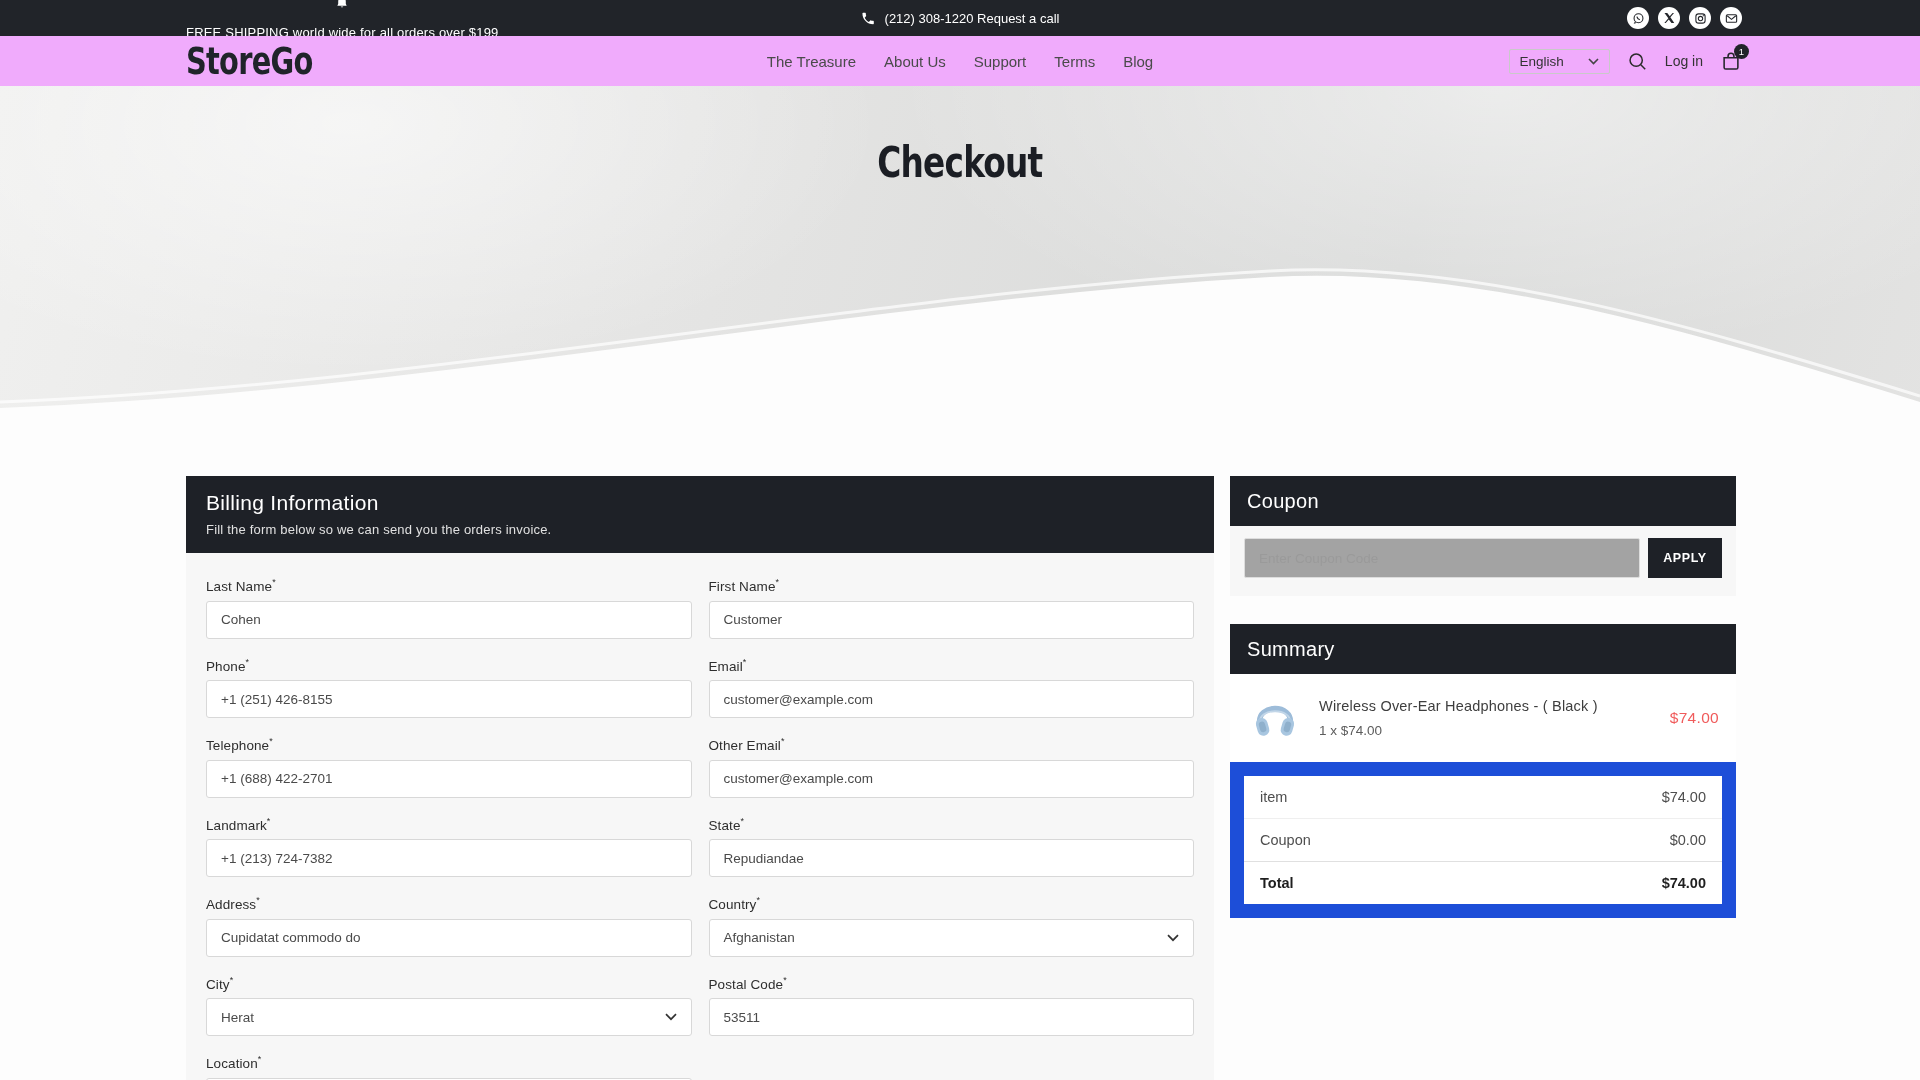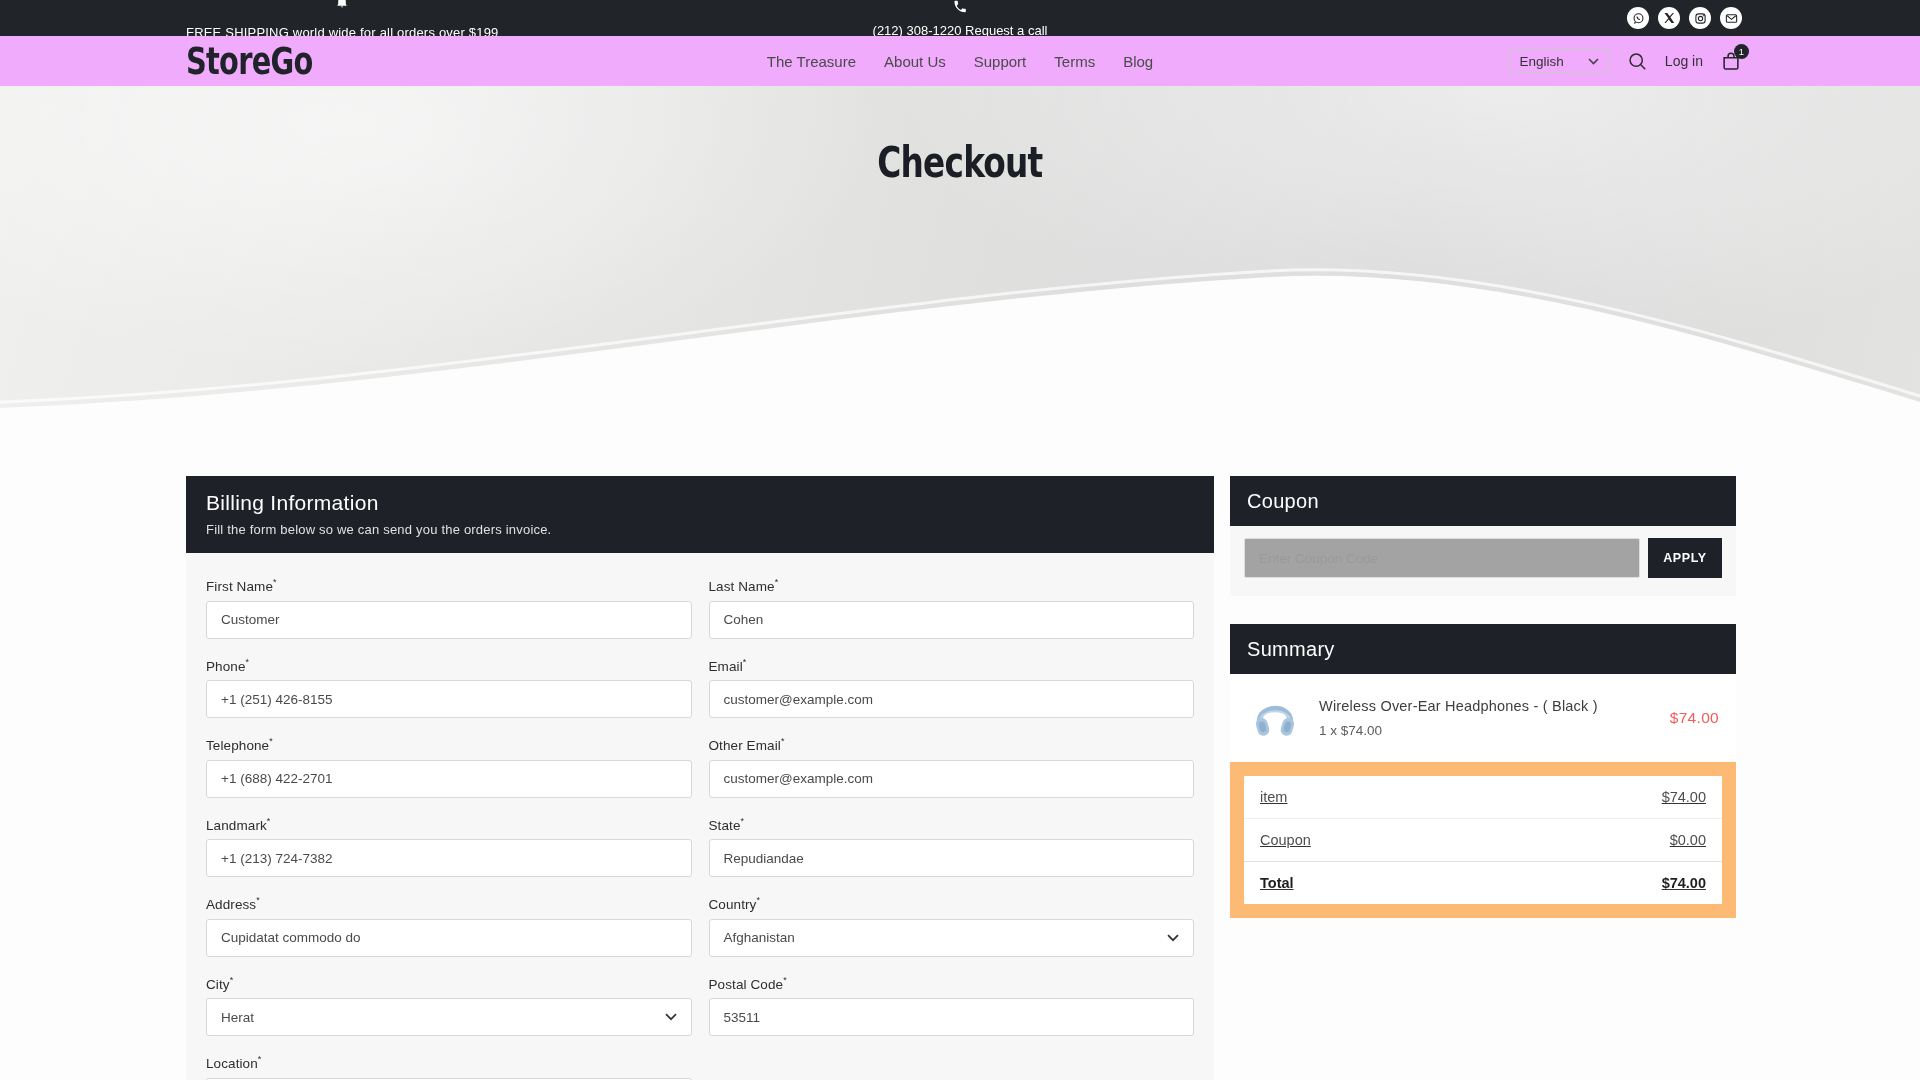--- a/index.html
+++ b/index.html
@@ -2,21 +2,21 @@
 <html><head>
 <meta charset="utf-8">
 <style>
   * { margin:0; padding:0; box-sizing:border-box; }
   html,body { width:1920px; height:1080px; overflow:hidden; }
   body { font-family:"Liberation Sans","DejaVu Sans",sans-serif; background:#fdfdfd; color:#333; }
 
   
   .topbar { height:36px; background:#212429; color:#fff; display:flex; align-items:center; position:relative; font-size:13px; }
   .topbar-left { display:flex; align-items:center; gap:14px; margin-left:186px; letter-spacing:.2px;flex-direction:column; }
-  .topbar-center { position:absolute; left:50%; transform:translateX(-50%); display:flex; align-items:center; gap:9px; cursor:pointer;flex-direction:column; }
+  .topbar-center { position:absolute; left:50%; transform:translateX(-50%); display:flex; align-items:center; gap:9px; cursor:pointer; }
   .topbar-right { margin-left:auto; margin-right:178px; display:flex; align-items:center; gap:9px; }
   .soc { width:22px; height:22px; border-radius:50%; background:#fff; display:flex; align-items:center; justify-content:center; cursor:pointer; }
 
   
   .header { height:50px; background:#f0abfc; display:flex; align-items:center; padding:0 178px 0 186px; position:relative; }
   .logo { font-size:38px; font-weight:bold; color:#20242a; font-family:"DejaVu Sans",sans-serif; letter-spacing:-1px; transform:scaleX(.76); transform-origin:left center; white-space:nowrap; cursor:pointer; }
   .nav { position:absolute; left:50%; transform:translateX(-50%); display:flex; gap:28px; }
   .nav a { font-size:15px; color:#4a4a4a; text-decoration:none; cursor:pointer; white-space:nowrap; }
   .hdr-right { margin-left:auto; display:flex; align-items:center; gap:17px; }
   .lang { border:1px solid #c9c9c9; border-radius:2px; padding:4px 10px; display:flex; align-items:center; gap:24px; font-size:13.5px; color:#333; cursor:pointer; }
@@ -58,21 +58,21 @@
   .apply-btn { width:74px; height:40px; background:#1e2127; color:#fff; border:none; font-size:12.5px; font-weight:bold; letter-spacing:.6px; cursor:pointer; font-family:inherit; }
 
   
   .summary { margin-top:28px; }
   .product-row { background:#fff; display:flex; align-items:center; padding:16px 17px; gap:16px; }
   .thumb { width:56px; height:56px; flex:0 0 56px; display:flex; align-items:center; justify-content:center; }
   .pinfo { flex:1; }
   .pname { font-size:14.5px; color:#3e3e3e; letter-spacing:.2px; }
   .pqty { font-size:13.5px; color:#5c5c5c; margin-top:9px; }
   .pprice { font-size:15.5px; color:#f05b5b; letter-spacing:.3px; }
-  .totals { background:#fdba74; padding:14px;text-decoration:underline; }
+  .totals { background:#1d4ed8; padding:14px; }
   .totals-box { background:#fff; }
   .trow { display:flex; justify-content:space-between; padding:13px 16px; font-size:14.5px; color:#4e4e4e; background:#fff; }
   .trow + .trow { border-top:1px solid #efefef; }
   .trow.total { border-top:1px solid #e0e0e0; font-weight:bold; color:#1f1f1f; }
 
   svg { display:block; }
 </style>
 </head>
 <body>
 
@@ -170,26 +170,26 @@
 <div class="main">
 
   <section class="billing">
     <div class="card-head">
       <h2>Billing Information</h2>
       <p>Fill the form below so we can send you the orders invoice.</p>
     </div>
     <div class="form-body">
 
       <div class="field">
+        <label><span>Last Name</span><sup>*</sup></label>
+        <input class="tinput" value="Cohen" style="">
+      </div>
+      <div class="field">
         <label><span>First Name</span><sup>*</sup></label>
         <input class="tinput" value="Customer" style="">
-      </div>
-      <div class="field">
-        <label><span>Last Name</span><sup>*</sup></label>
-        <input class="tinput" value="Cohen" style="">
       </div>
 
       <div class="field">
         <label><span>Phone</span><sup>*</sup></label>
         <input class="tinput" value="+1 (251) 426-8155" style="">
       </div>
       <div class="field">
         <label><span>Email</span><sup>*</sup></label>
         <input class="tinput" value="customer@example.com" style="">
       </div>

